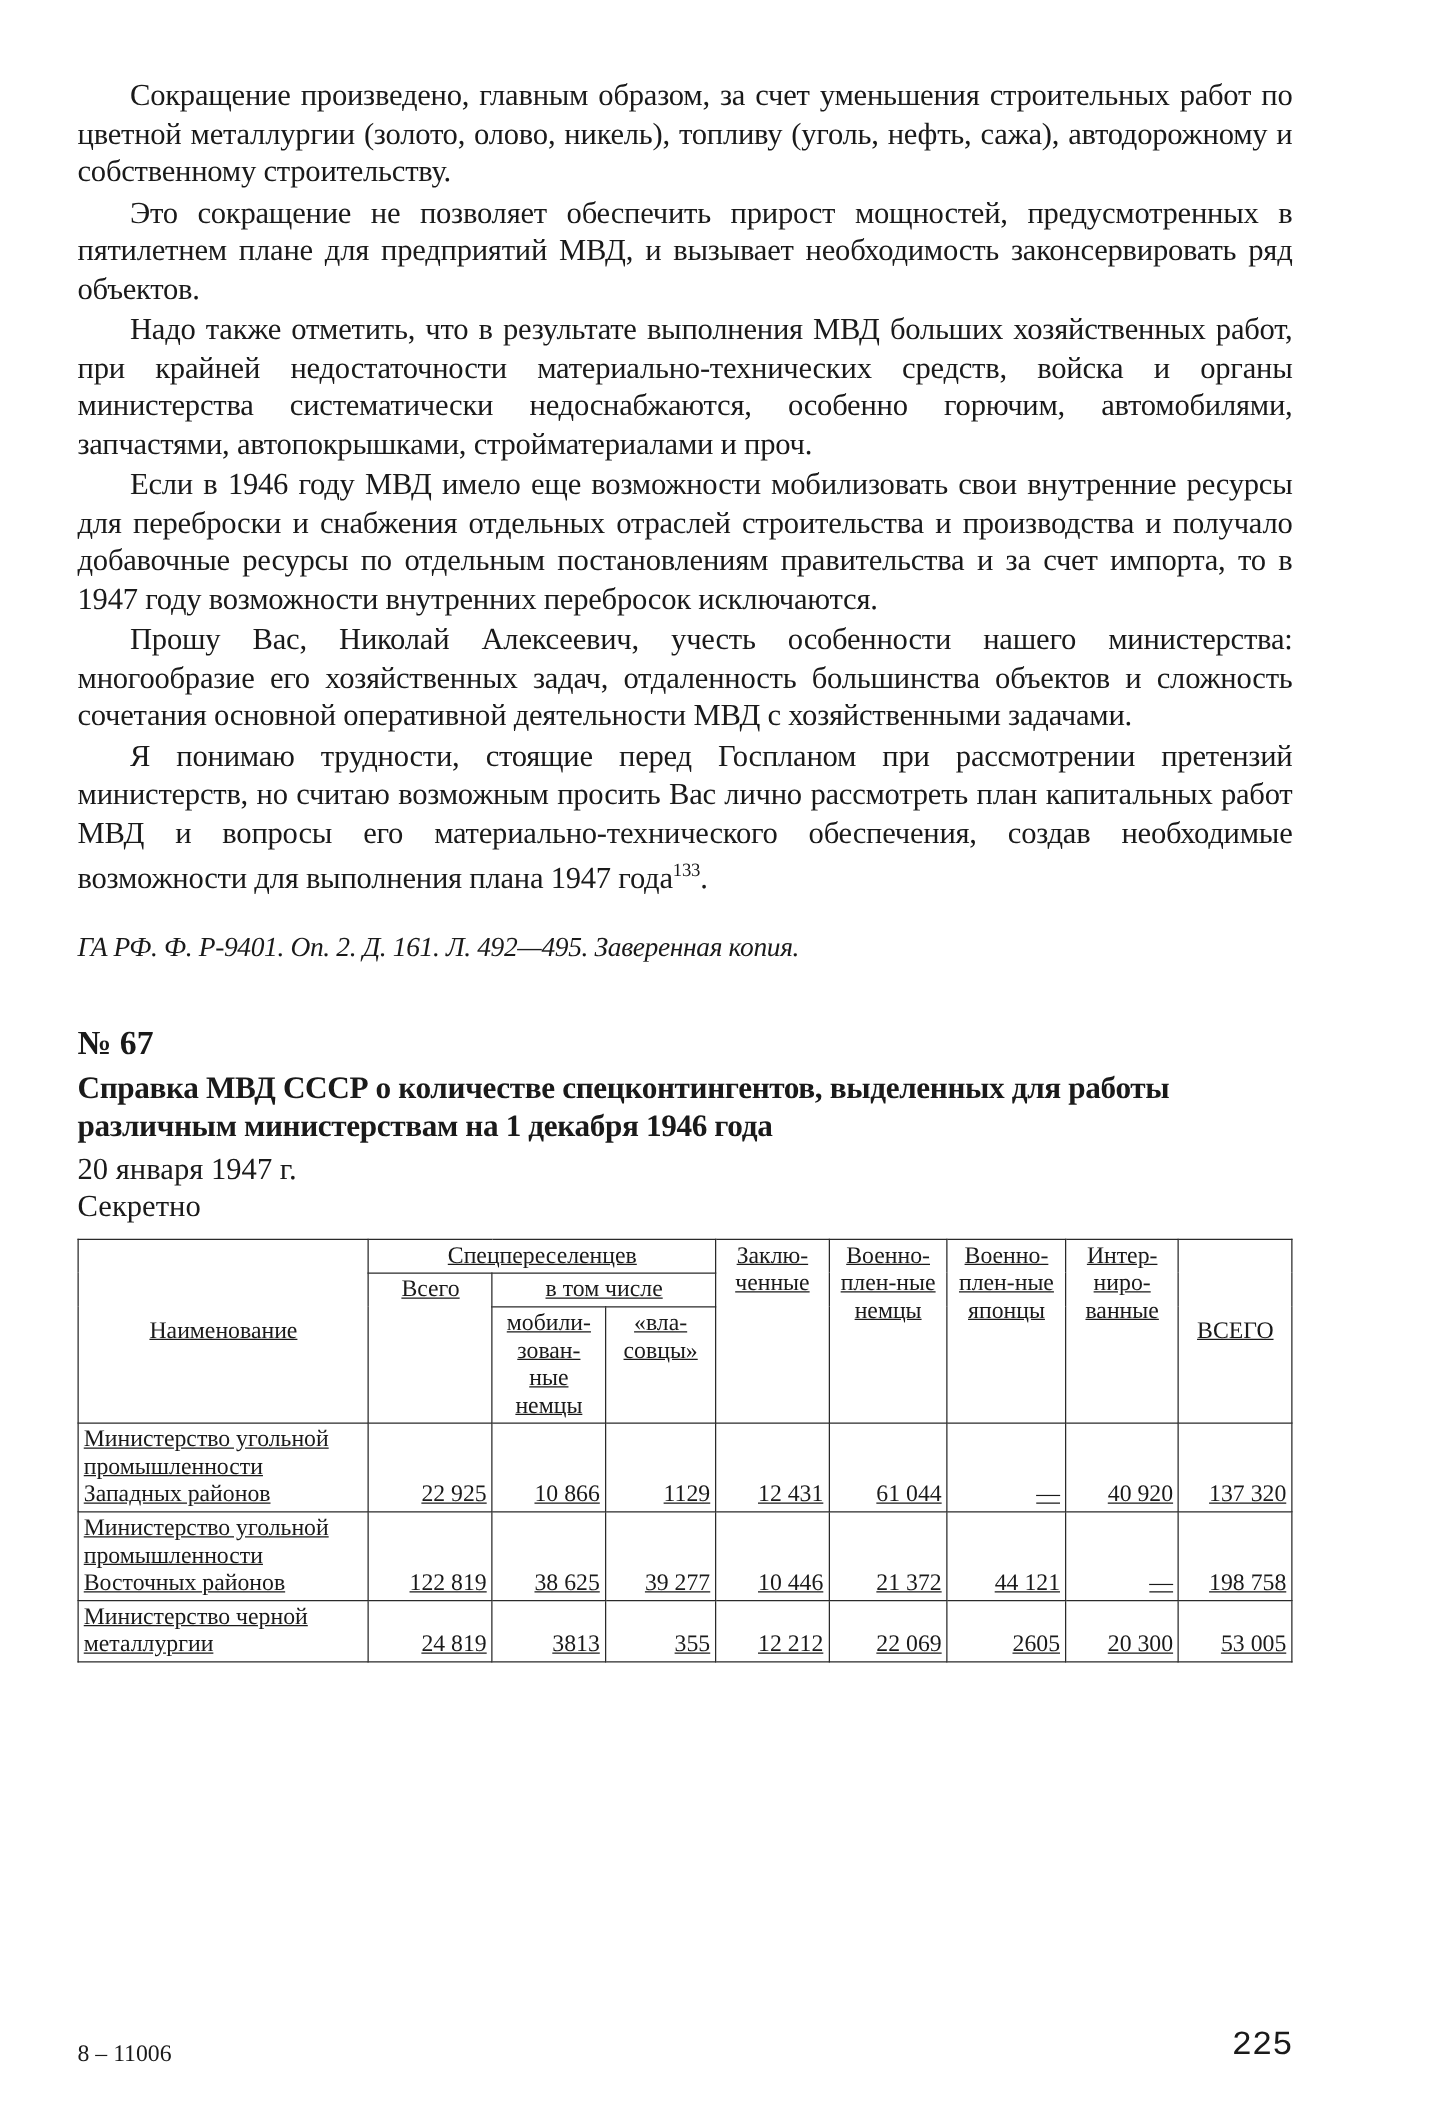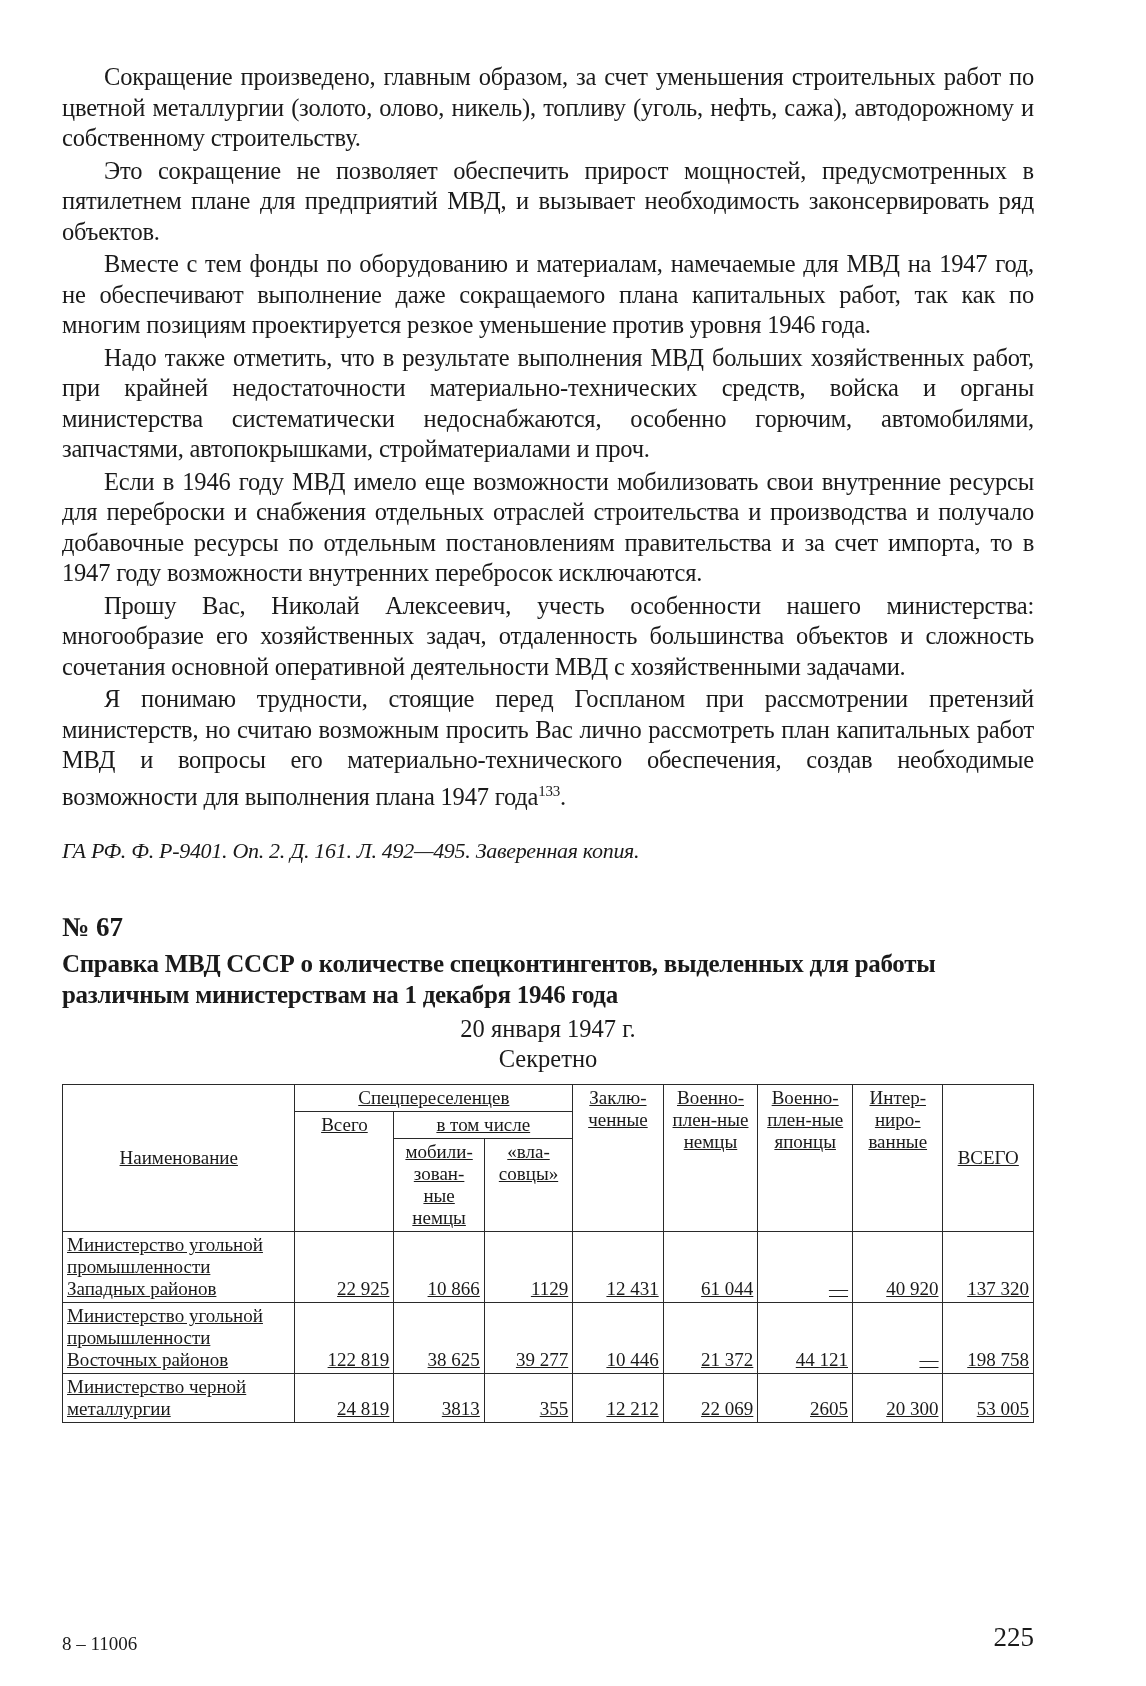--- a/index.html
+++ b/index.html
@@ -4,39 +4,38 @@
 <style>
   html,body{margin:0;padding:0;background:#ffffff;}
   body{width:1146px;height:1686px;position:relative;overflow:hidden;
        font-family:"Liberation Serif","DejaVu Serif",serif;color:#1a1a1a;}
   .page{position:absolute;left:62px;top:62px;width:972px;}
   .para{font-size:24.5px;line-height:30.5px;text-align:justify;text-indent:42px;margin:0 0 2px 0;letter-spacing:-0.2px;}
   .signature{font-size:24.5px;text-align:right;margin:4px 0 0 0;line-height:30px;}
   .source{font-style:italic;font-size:22px;margin:26px 0 0 0;letter-spacing:-0.3px;}
   .docnum{font-weight:bold;font-size:27px;margin:46px 0 0 0;line-height:34px;}
   .doctitle{font-weight:bold;font-size:25px;line-height:31px;margin:4px 0 0 0;letter-spacing:-0.3px;}
-  .date,.secret{font-size:24.5px;text-align:center;line-height:30px;margin:0;}
+  .date,.secret{font-size:24.5px;text-align:left;line-height:30px;margin:0;}
   .date{margin-top:4px;}
   table.data{border-collapse:collapse;width:972px;margin-top:10px;font-size:19px;line-height:22px;}
   table.data th,table.data td{border:1.5px solid #2a2a2a;padding:2px 4px;text-decoration:underline;}
   table.data th{font-weight:normal;text-align:center;vertical-align:middle;}
   table.data td.name{text-align:left;vertical-align:top;width:212px;margin-left:48px;}
   table.data td.num{text-align:right;vertical-align:bottom;white-space:nowrap;}
   sup{font-size:15px;}
   .footer-left{position:absolute;left:62px;top:1633px;font-size:19px;}
-  .footer-right{position:absolute;right:112px;top:1622px;font-size:27px;}
+  .footer-right{position:absolute;right:112px;top:1622px;font-size:27px;font-family:Liberation Mono, monospace;}
 </style>
 </head>
 <body>
 
 <div class="page">
   <section>
     <p class="para">Сокращение произведено, главным образом, за счет уменьшения строительных работ по цветной металлургии (золото, олово, никель), топливу (уголь, нефть, сажа), автодорожному и собственному строительству.</p>
     <p class="para">Это сокращение не позволяет обеспечить прирост мощностей, предусмотренных в пятилетнем плане для предприятий МВД, и вызывает необходимость законсервировать ряд объектов.</p>
-    <p class="para">Вместе с тем фонды по оборудованию и материалам, намечаемые для МВД на 1947 год, не обеспечивают выполнение даже сокращаемого плана капитальных работ, так как по многим позициям проектируется резкое уменьшение против уровня 1946 года.</p>
     <p class="para">Надо также отметить, что в результате выполнения МВД больших хозяйственных работ, при крайней недостаточности материально-технических средств, войска и органы министерства систематически недоснабжаются, особенно горючим, автомобилями, запчастями, автопокрышками, стройматериалами и проч.</p>
     <p class="para">Если в 1946 году МВД имело еще возможности мобилизовать свои внутренние ресурсы для переброски и снабжения отдельных отраслей строительства и производства и получало добавочные ресурсы по отдельным постановлениям правительства и за счет импорта, то в 1947 году возможности внутренних перебросок исключаются.</p>
     <p class="para">Прошу Вас, Николай Алексеевич, учесть особенности нашего министерства: многообразие его хозяйственных задач, отдаленность большинства объектов и сложность сочетания основной оперативной деятельности МВД с хозяйственными задачами.</p>
     <p class="para"><span>Я понимаю трудности, стоящие перед Госпланом при рассмотрении претензий министерств, но считаю возможным просить Вас лично рассмотреть план капитальных работ МВД и вопросы его материально-технического обеспечения, создав необходимые возможности для выполнения плана 1947 года</span><sup>133</sup><span>.</span></p>
     <p class="source">ГА РФ. Ф. Р-9401. Оп. 2. Д. 161. Л. 492—495. Заверенная копия.</p>
   </section>
 
   <section>
     <div class="docnum">№ 67</div>
     <div class="doctitle">Справка МВД СССР о количестве спецконтингентов, выделенных для работы различным министерствам на 1 декабря 1946 года</div>

